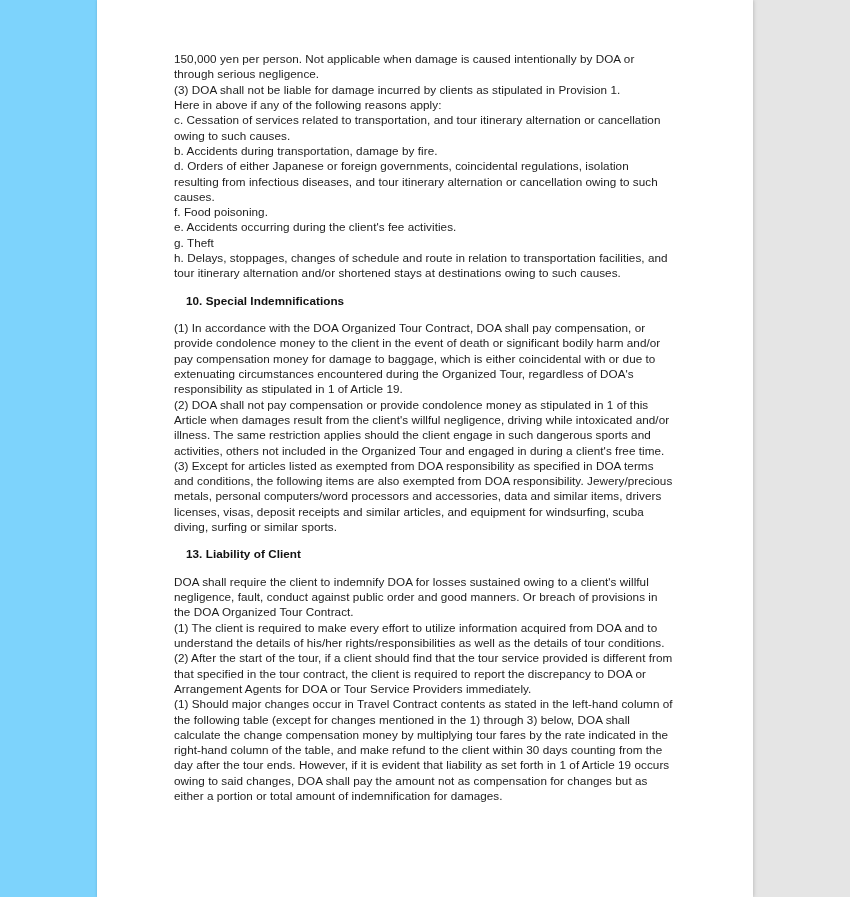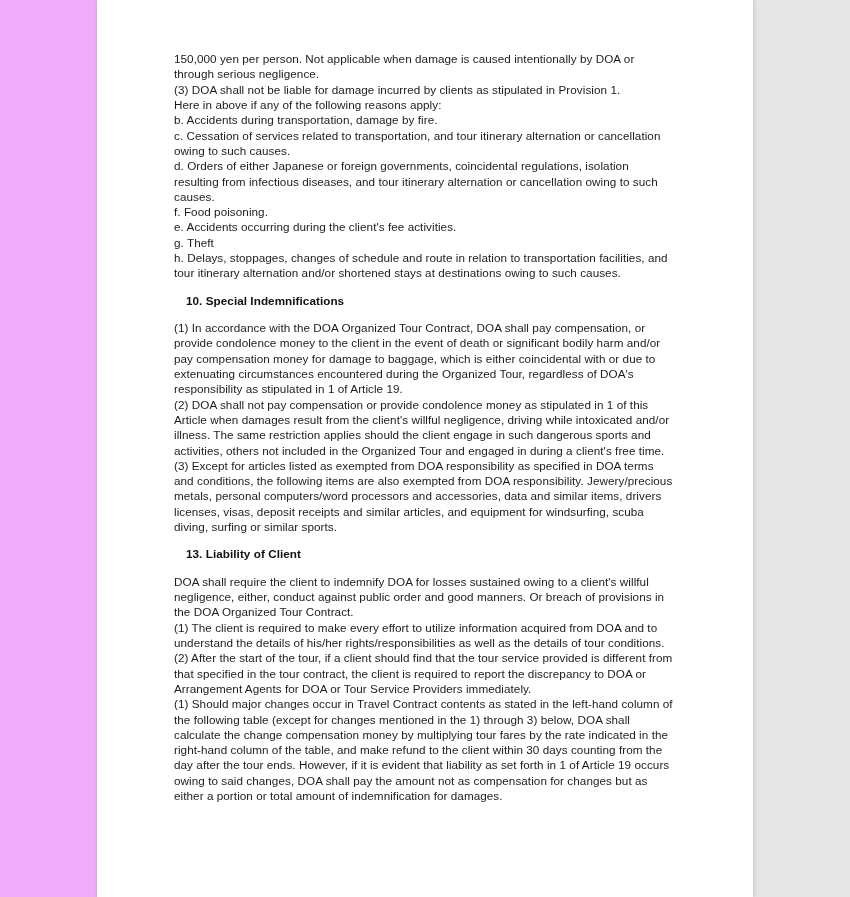--- a/index.html
+++ b/index.html
@@ -11,21 +11,21 @@
     width: 850px;
     height: 897px;
     background: #e5e5e5;
     font-family: "Liberation Sans", sans-serif;
     overflow: hidden;
   }
   .viewer {
     position: relative;
     width: 728px;
     height: 897px;
-    background: #f0abfc;
+    background: #7dd3fc;
     display: flex;
     justify-content: center;
   }
   .page {
     position: absolute;
     left: 97px;
     top: 0;
     width: 656px;
     min-height: 897px;
     background: #ffffff;
@@ -65,32 +65,32 @@
 </head>
 <body>
 
 <div class="viewer">
   <div class="page">
     <div class="page-body">
       <div class="doc-block" id="doc-block">
           <p class="para">150,000 yen per person. Not applicable when damage is caused intentionally by DOA or through serious negligence.</p>
           <p class="para">(3) DOA shall not be liable for damage incurred by clients as stipulated in Provision 1.</p>
           <p class="para">Here in above if any of the following reasons apply:</p>
+          <p class="para">c. Cessation of services related to transportation, and tour itinerary alternation or cancellation owing to such causes.</p>
           <p class="para">b. Accidents during transportation, damage by fire.</p>
-          <p class="para">c. Cessation of services related to transportation, and tour itinerary alternation or cancellation owing to such causes.</p>
           <p class="para">d. Orders of either Japanese or foreign governments, coincidental regulations, isolation resulting from infectious diseases, and tour itinerary alternation or cancellation owing to such causes.</p>
           <p class="para">f. Food poisoning.</p>
           <p class="para">e. Accidents occurring during the client's fee activities.</p>
           <p class="para">g. Theft</p>
           <p class="para">h. Delays, stoppages, changes of schedule and route in relation to transportation facilities, and tour itinerary alternation and/or shortened stays at destinations owing to such causes.</p>
           <p class="heading">10. Special Indemnifications</p>
           <p class="para">(1) In accordance with the DOA Organized Tour Contract, DOA shall pay compensation, or provide condolence money to the client in the event of death or significant bodily harm and/or pay compensation money for damage to baggage, which is either coincidental with or due to extenuating circumstances encountered during the Organized Tour, regardless of DOA's responsibility as stipulated in 1 of Article 19.</p>
           <p class="para">(2) DOA shall not pay compensation or provide condolence money as stipulated in 1 of this Article when damages result from the client's willful negligence, driving while intoxicated and/or illness. The same restriction applies should the client engage in such dangerous sports and activities, others not included in the Organized Tour and engaged in during a client's free time.</p>
           <p class="para">(3) Except for articles listed as exempted from DOA responsibility as specified in DOA terms and conditions, the following items are also exempted from DOA responsibility. Jewery/precious metals, personal computers/word processors and accessories, data and similar items, drivers licenses, visas, deposit receipts and similar articles, and equipment for windsurfing, scuba diving, surfing or similar sports.</p>
           <p class="heading">13. Liability of Client</p>
-          <p class="para">DOA shall require the client to indemnify DOA for losses sustained owing to a client's willful negligence, either, conduct against public order and good manners. Or breach of provisions in the DOA Organized Tour Contract.</p>
+          <p class="para">DOA shall require the client to indemnify DOA for losses sustained owing to a client's willful negligence, fault, conduct against public order and good manners. Or breach of provisions in the DOA Organized Tour Contract.</p>
           <p class="para">(1) The client is required to make every effort to utilize information acquired from DOA and to understand the details of his/her rights/responsibilities as well as the details of tour conditions.</p>
           <p class="para">(2) After the start of the tour, if a client should find that the tour service provided is different from that specified in the tour contract, the client is required to report the discrepancy to DOA or Arrangement Agents for DOA or Tour Service Providers immediately.</p>
           <p class="para">(1) Should major changes occur in Travel Contract contents as stated in the left-hand column of the following table (except for changes mentioned in the 1) through 3) below, DOA shall calculate the change compensation money by multiplying tour fares by the rate indicated in the right-hand column of the table, and make refund to the client within 30 days counting from the day after the tour ends. However, if it is evident that liability as set forth in 1 of Article 19 occurs owing to said changes, DOA shall pay the amount not as compensation for changes but as either a portion or total amount of indemnification for damages.</p>
         </div>
     </div>
   </div>
 </div>
 
 </body></html>

